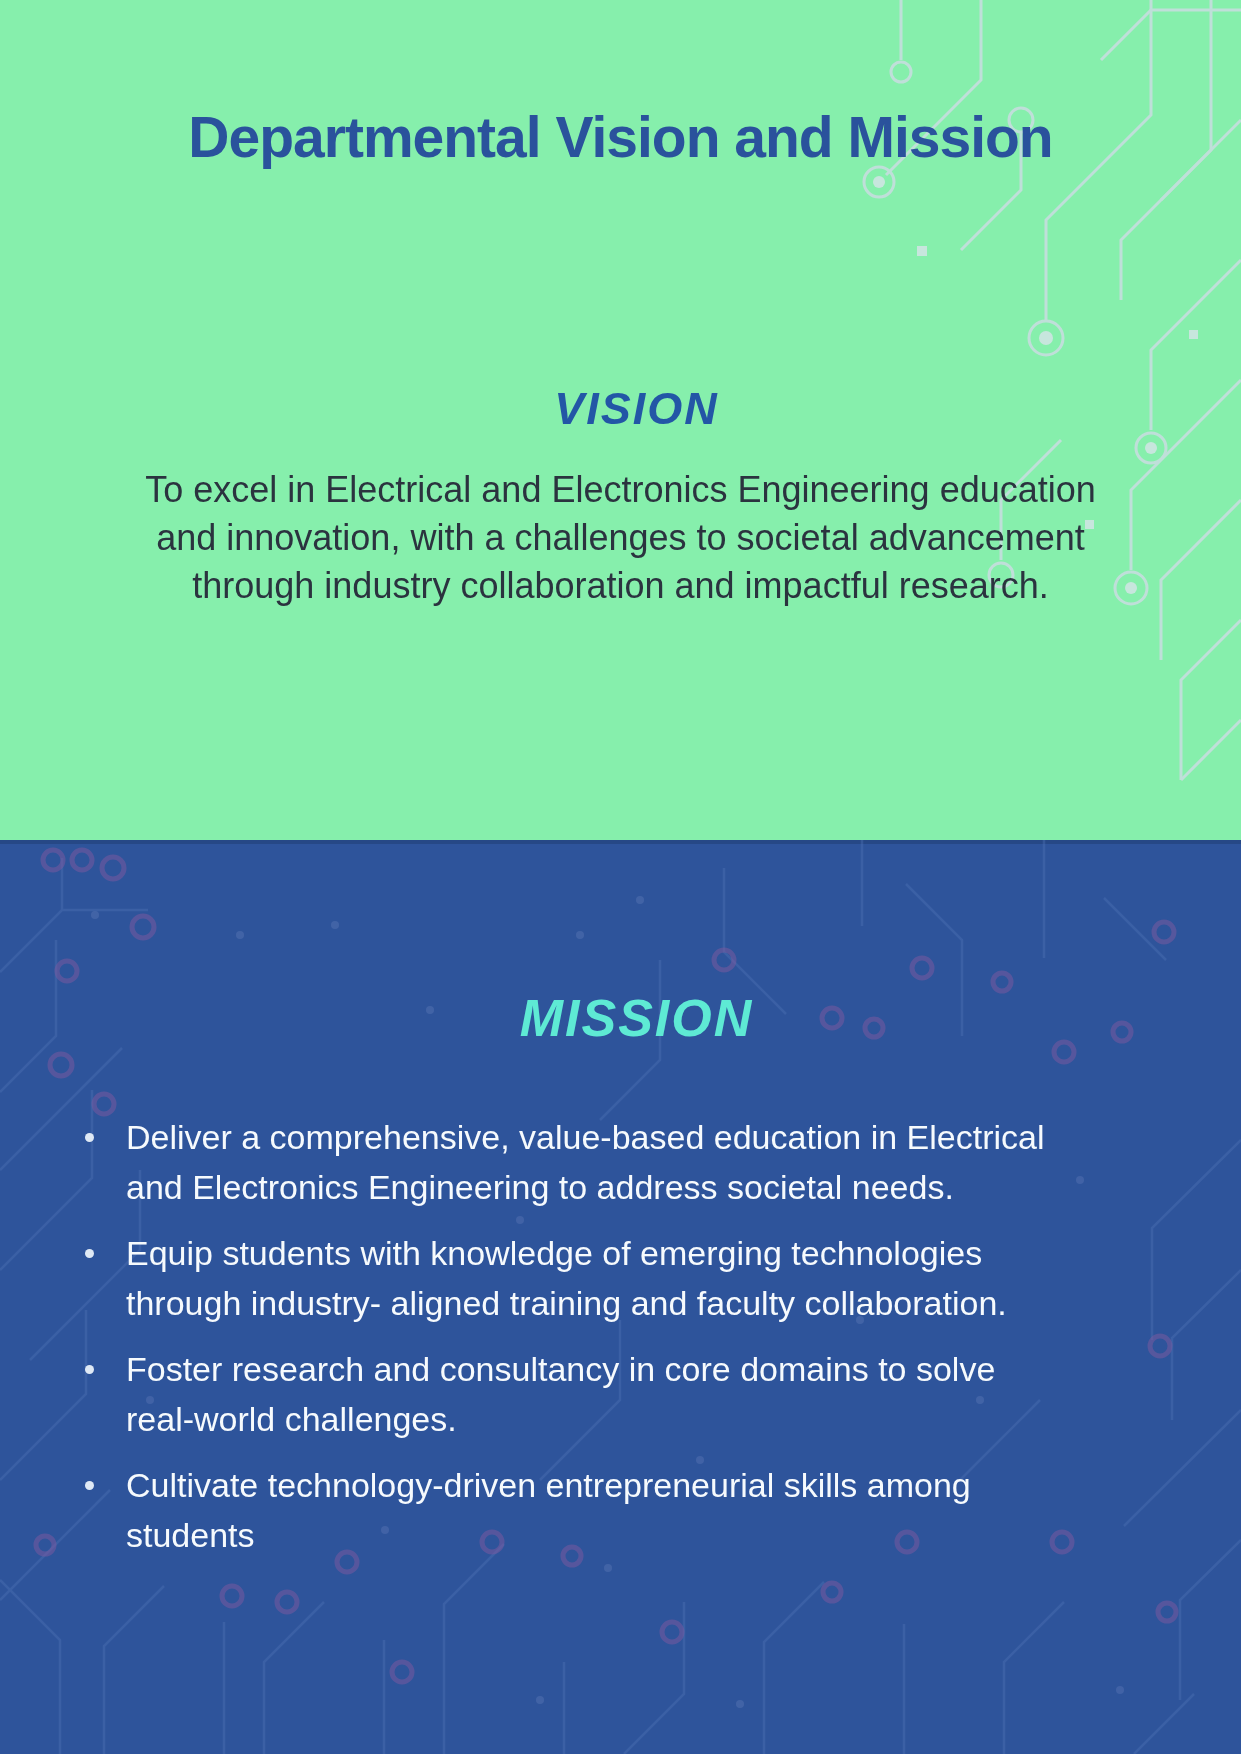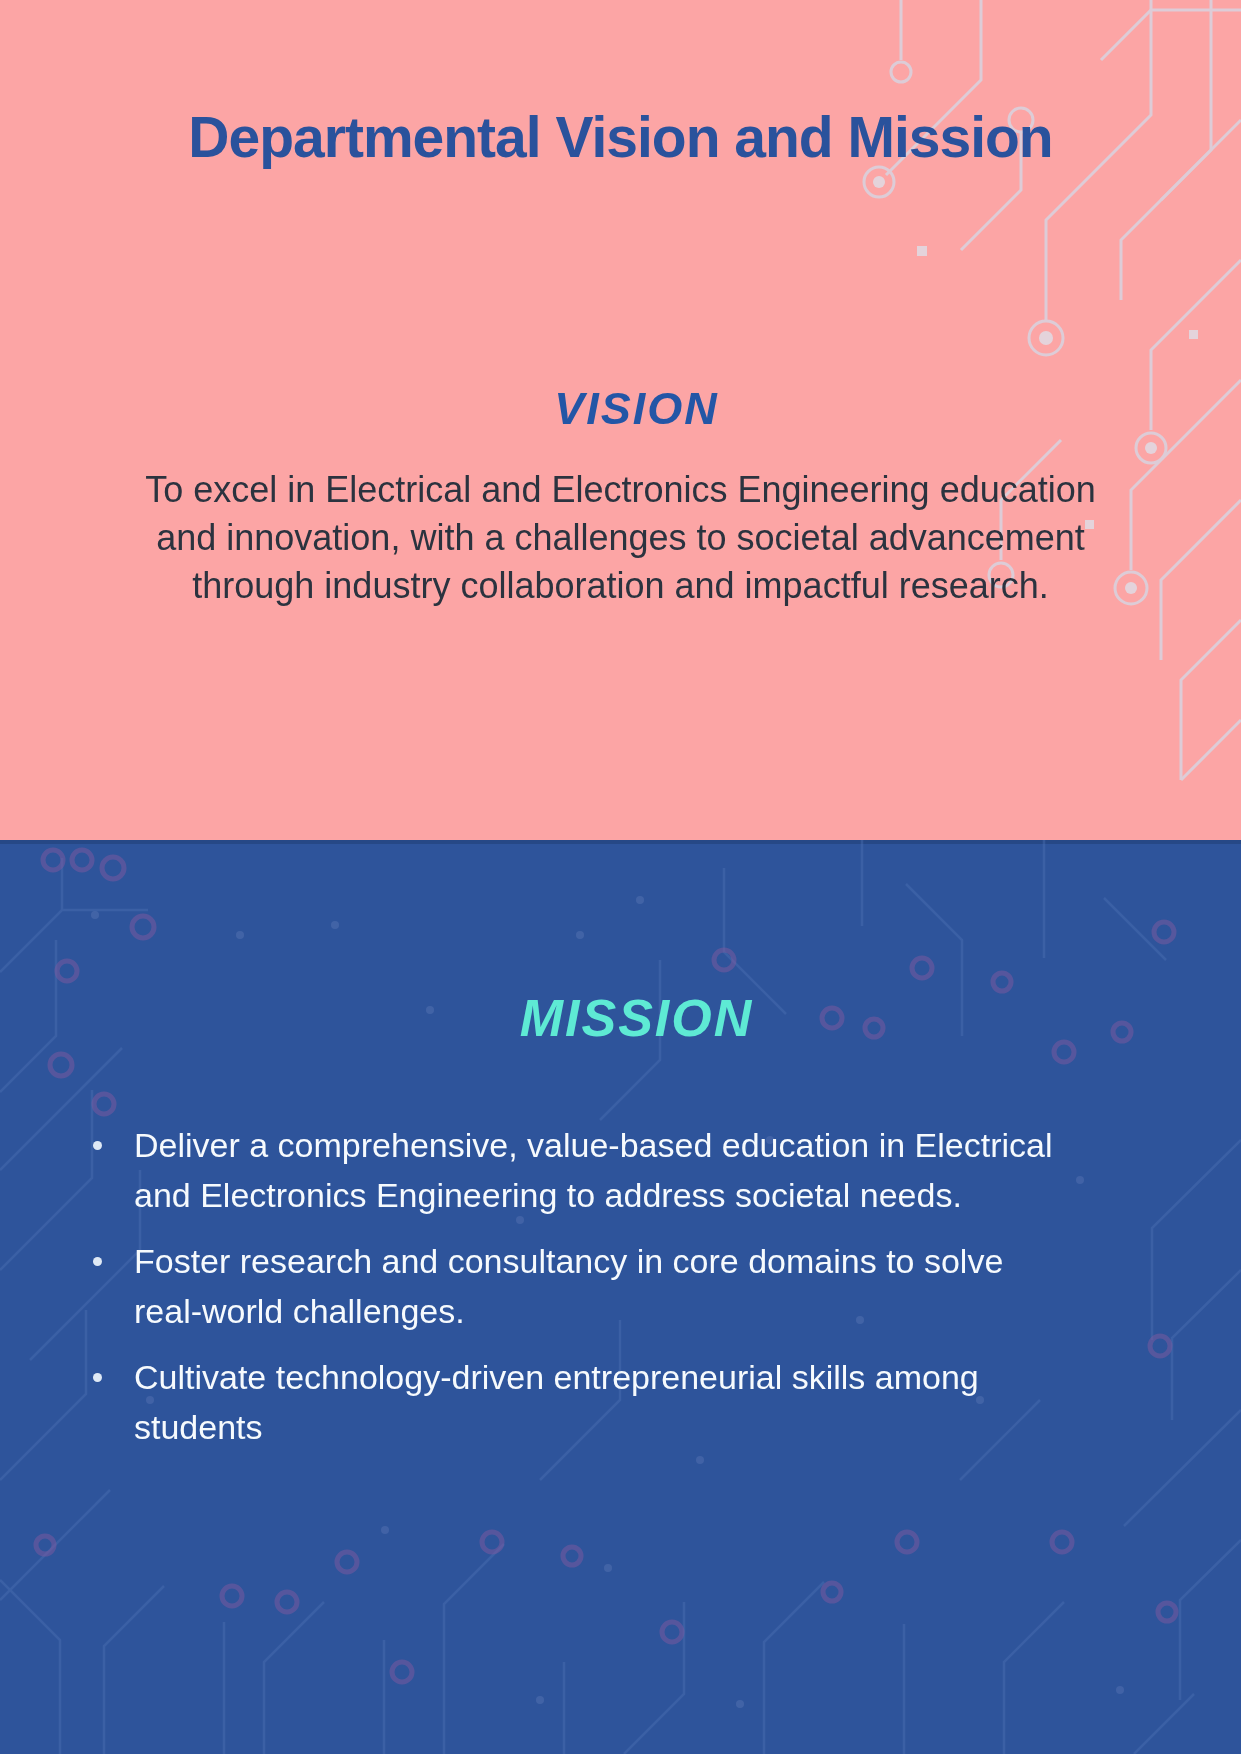--- a/index.html
+++ b/index.html
@@ -14,21 +14,21 @@
     overflow: hidden;
     background: #eef2fa;
   }
 
   
   .vision-section {
     position: absolute;
     top: 0; left: 0;
     width: 1241px;
     height: 840px;
-    background: #fca5a5;
+    background: #86efac;
     overflow: hidden;
   }
   .circuit-light {
     position: absolute;
     top: 0; right: 0;
     pointer-events: none;
     opacity: 0.75;
   }
   .page-title {
     position: absolute;
@@ -90,21 +90,21 @@
     top: 136px;
     font-size: 52px;
     line-height: 52px;
     color: #5eead4;
   }
   .bullet-list {
     position: absolute;
     top: 268px;
     left: 81px;
     width: 1100px;
-    margin: 12px;
+    margin: 4px;
     padding: 0;
     list-style: none;
   }
   .bullet-item {
     display: flex;
     align-items: flex-start;
     margin: 0 0 16px 0;
   }
   .bullet-dot {
     flex: 0 0 auto;
@@ -266,20 +266,25 @@
     <h2 class="mission-heading">MISSION</h2>
 
     <ul class="bullet-list">
       <li class="bullet-item">
         <span class="bullet-dot"></span>
         <span class="bullet-text">Deliver a comprehensive, value-based education in Electrical
 and Electronics Engineering to address societal needs.</span>
       </li>
       <li class="bullet-item">
         <span class="bullet-dot"></span>
+        <span class="bullet-text">Equip students with knowledge of emerging technologies
+through industry- aligned training and faculty collaboration.</span>
+      </li>
+      <li class="bullet-item">
+        <span class="bullet-dot"></span>
         <span class="bullet-text">Foster research and consultancy in core domains to solve
 real-world challenges.</span>
       </li>
       <li class="bullet-item">
         <span class="bullet-dot"></span>
         <span class="bullet-text">Cultivate technology-driven entrepreneurial skills among
 students</span>
       </li>
     </ul>
   </section>

